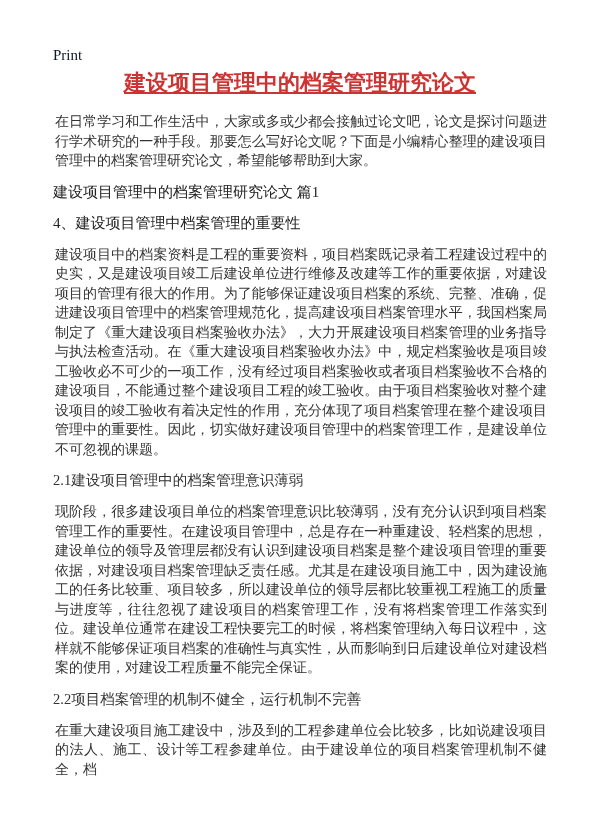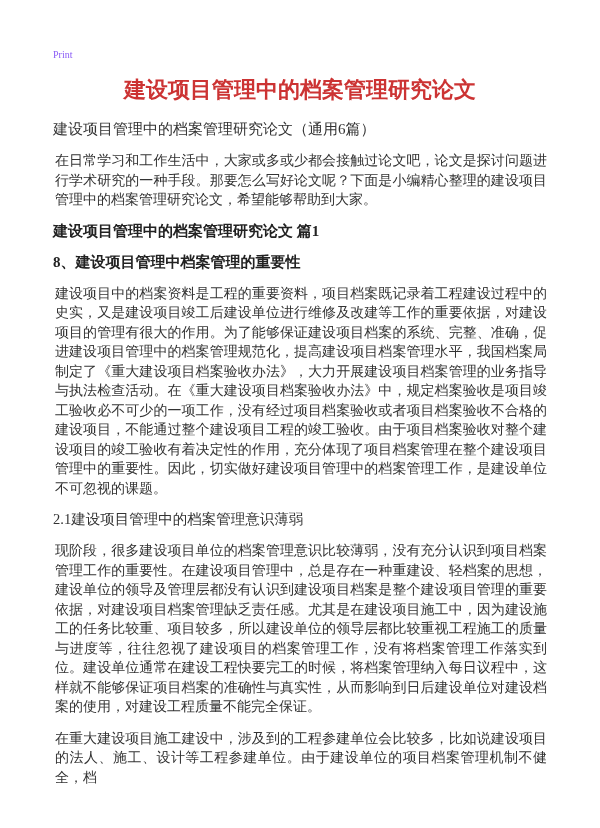--- a/index.html
+++ b/index.html
@@ -18,77 +18,78 @@
     width: 600px;
     height: 828px;
     overflow: hidden;
     font-family: "Liberation Serif", "DejaVu Serif", serif;
     color: var(--body-color);
   }
   .page {
     padding: 46px 53px 0 53px;
   }
   .print-link {
-    font-size: 10px;
+    font-size: 15px;
     line-height: 18px;
-    color: #8b5cf6;
-    margin: 0 0 12px 0;
+    color: #0f172a;
+    margin: 0 0 5px 0;
     cursor: pointer;
     width: -moz-fit-content;
     width: fit-content;
   }
   h1.doc-title {
     font-size: 22px;
     line-height: 28px;
     font-weight: bold;
     text-align: center;
     color: var(--title-color);
     margin: 0 0 15px 0;
+    text-decoration: underline;
   }
   p.subtitle {
     font-size: 15px;
     line-height: 20px;
     margin: 0 0 12px 0;
     color: var(--body-color);
   }
   p.paragraph {
     font-size: 14px;
     line-height: 19.5px;
     margin: 0 0 12px 2px;
     text-align: justify;
     color: var(--body-color);
   }
   h2.heading {
     font-size: 15px;
     line-height: 19px;
-    font-weight: bold;
+    font-weight: normal;
     color: var(--heading-color);
     margin: 0 0 12px 0;
   }
   p.subheading {
     font-size: 14.5px;
     line-height: 19px;
     font-weight: normal;
     margin: 8px 0 12px 0;
     color: var(--body-color);
   }
 </style>
 </head>
 <body>
 
 <div class="page">
   <div class="print-link">Print</div>
 
   <h1 class="doc-title">建设项目管理中的档案管理研究论文</h1>
 
-  <p class="subtitle">建设项目管理中的档案管理研究论文（通用6篇）</p>
 
   <p class="paragraph">在日常学习和工作生活中，大家或多或少都会接触过论文吧，论文是探讨问题进行学术研究的一种手段。那要怎么写好论文呢？下面是小编精心整理的建设项目管理中的档案管理研究论文，希望能够帮助到大家。</p>
 
   <div id="article-body">
       <h2 class="heading">建设项目管理中的档案管理研究论文 篇1</h2>
-      <h2 class="heading">8、建设项目管理中档案管理的重要性</h2>
+      <h2 class="heading">4、建设项目管理中档案管理的重要性</h2>
       <p class="paragraph">建设项目中的档案资料是工程的重要资料，项目档案既记录着工程建设过程中的史实，又是建设项目竣工后建设单位进行维修及改建等工作的重要依据，对建设项目的管理有很大的作用。为了能够保证建设项目档案的系统、完整、准确，促进建设项目管理中的档案管理规范化，提高建设项目档案管理水平，我国档案局制定了《重大建设项目档案验收办法》，大力开展建设项目档案管理的业务指导与执法检查活动。在《重大建设项目档案验收办法》中，规定档案验收是项目竣工验收必不可少的一项工作，没有经过项目档案验收或者项目档案验收不合格的建设项目，不能通过整个建设项目工程的竣工验收。由于项目档案验收对整个建设项目的竣工验收有着决定性的作用，充分体现了项目档案管理在整个建设项目管理中的重要性。因此，切实做好建设项目管理中的档案管理工作，是建设单位不可忽视的课题。</p>
       <p class="subheading">2.1建设项目管理中的档案管理意识薄弱</p>
       <p class="paragraph">现阶段，很多建设项目单位的档案管理意识比较薄弱，没有充分认识到项目档案管理工作的重要性。在建设项目管理中，总是存在一种重建设、轻档案的思想，建设单位的领导及管理层都没有认识到建设项目档案是整个建设项目管理的重要依据，对建设项目档案管理缺乏责任感。尤其是在建设项目施工中，因为建设施工的任务比较重、项目较多，所以建设单位的领导层都比较重视工程施工的质量与进度等，往往忽视了建设项目的档案管理工作，没有将档案管理工作落实到位。建设单位通常在建设工程快要完工的时候，将档案管理纳入每日议程中，这样就不能够保证项目档案的准确性与真实性，从而影响到日后建设单位对建设档案的使用，对建设工程质量不能完全保证。</p>
+      <p class="subheading">2.2项目档案管理的机制不健全，运行机制不完善</p>
       <p class="paragraph">在重大建设项目施工建设中，涉及到的工程参建单位会比较多，比如说建设项目的法人、施工、设计等工程参建单位。由于建设单位的项目档案管理机制不健全，档</p>
     </div>
 </div>
 
 </body></html>

